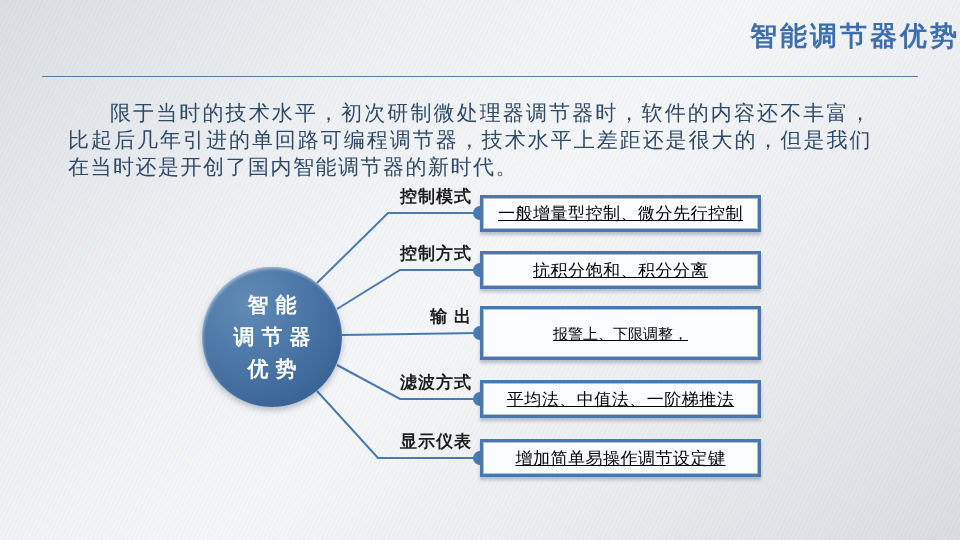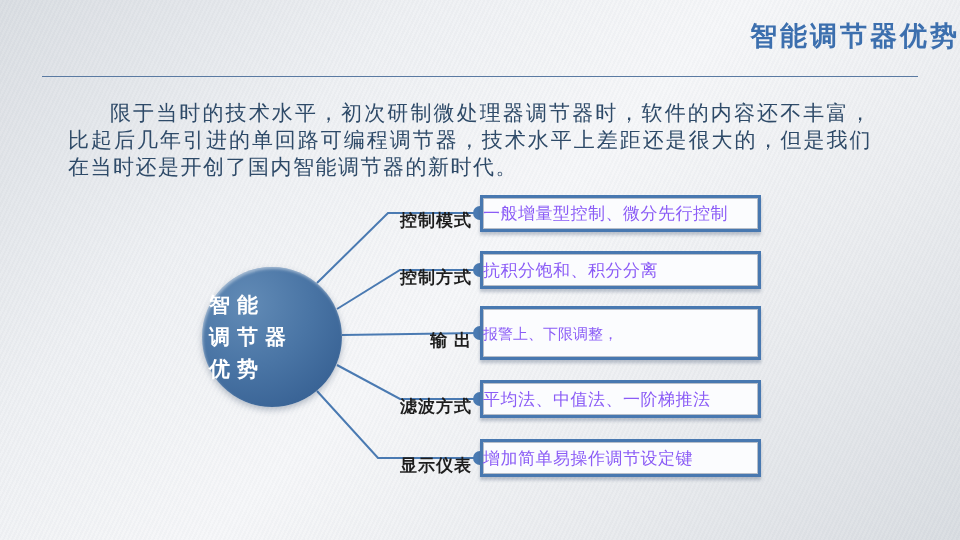--- a/index.html
+++ b/index.html
@@ -38,41 +38,41 @@
 
   svg.connectors { position: absolute; left: 0; top: 0; }
   svg.connectors polyline { fill: none; stroke: #4a7ab2; stroke-width: 2; }
   svg.connectors circle { fill: #4a7ab2; }
 
   .center-circle {
     position: absolute; left: 202px; top: 267px;
     width: 140px; height: 140px; border-radius: 50%;
     background: radial-gradient(circle at 32% 26%, #628bb6 0%, #4a75a5 45%, #3a6496 78%, #335b8a 100%);
     box-shadow: inset 1px 2px 3px rgba(255,255,255,0.45), 0 3px 6px rgba(60,80,110,0.35);
-    display: flex; flex-direction: column; justify-content: center; align-items: flex-start;
+    display: flex; flex-direction: column; justify-content: center; align-items: center;
     color: #ffffff; font-weight: bold; font-size: 21px;
   }
   .center-circle .cline { letter-spacing: 7px; padding-left: 7px; line-height: 32px; }
 
   .branch-label {
     position: absolute; width: 120px; left: 352px;
     text-align: right;
     font-size: 17px; font-weight: bold; color: #1d1d1d;
     letter-spacing: 1px;
-    margin-top: 24px;
   }
 
   .branch-box {
     position: absolute; left: 480px; width: 281px;
     background: #fbfcfe;
     border: 3px solid #4878b0;
     box-shadow: 0 3px 3px rgba(55,75,105,0.30), inset 0 0 0 1px rgba(28,48,78,0.30);
-    display: flex; flex-direction: column; justify-content: center; align-items: flex-start;
-    color: #8b5cf6; font-size: 17px; letter-spacing: 0.5px;
+    display: flex; flex-direction: column; justify-content: center; align-items: center;
+    color: #000000; font-size: 17px; letter-spacing: 0.5px;
     text-align: center;
+    text-decoration: underline;
   }
   .branch-box.two-line { font-size: 15px; line-height: 21px; letter-spacing: 0; }
 
   .lbl-1 { top: 185px; } .box-1 { top: 195px; height: 37px; }
   .lbl-2 { top: 242px; } .box-2 { top: 251px; height: 38px; }
   .lbl-3 { top: 305px; } .box-3 { top: 306px; height: 54px; gap: 28px; }
   .lbl-4 { top: 371px; } .box-4 { top: 380px; height: 38px; }
   .lbl-5 { top: 430px; } .box-5 { top: 439px; height: 38px; }
 </style>
 </head>

